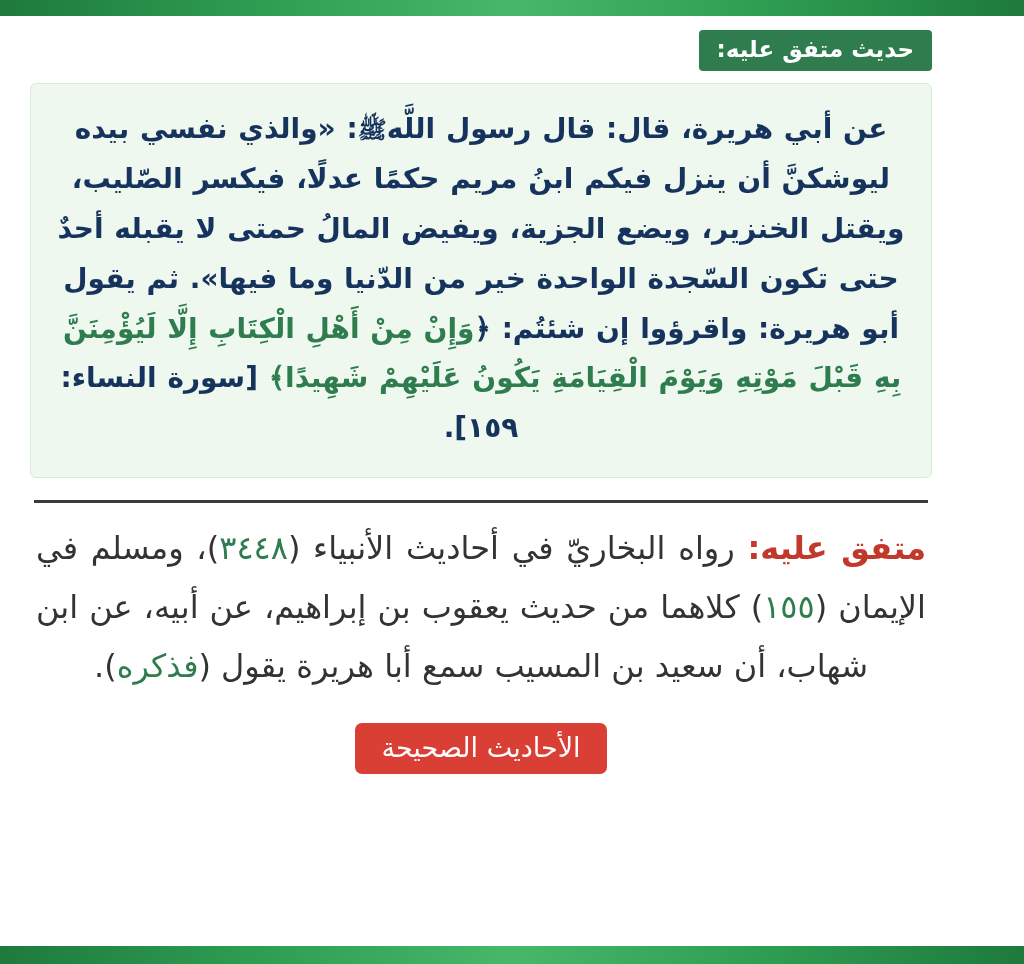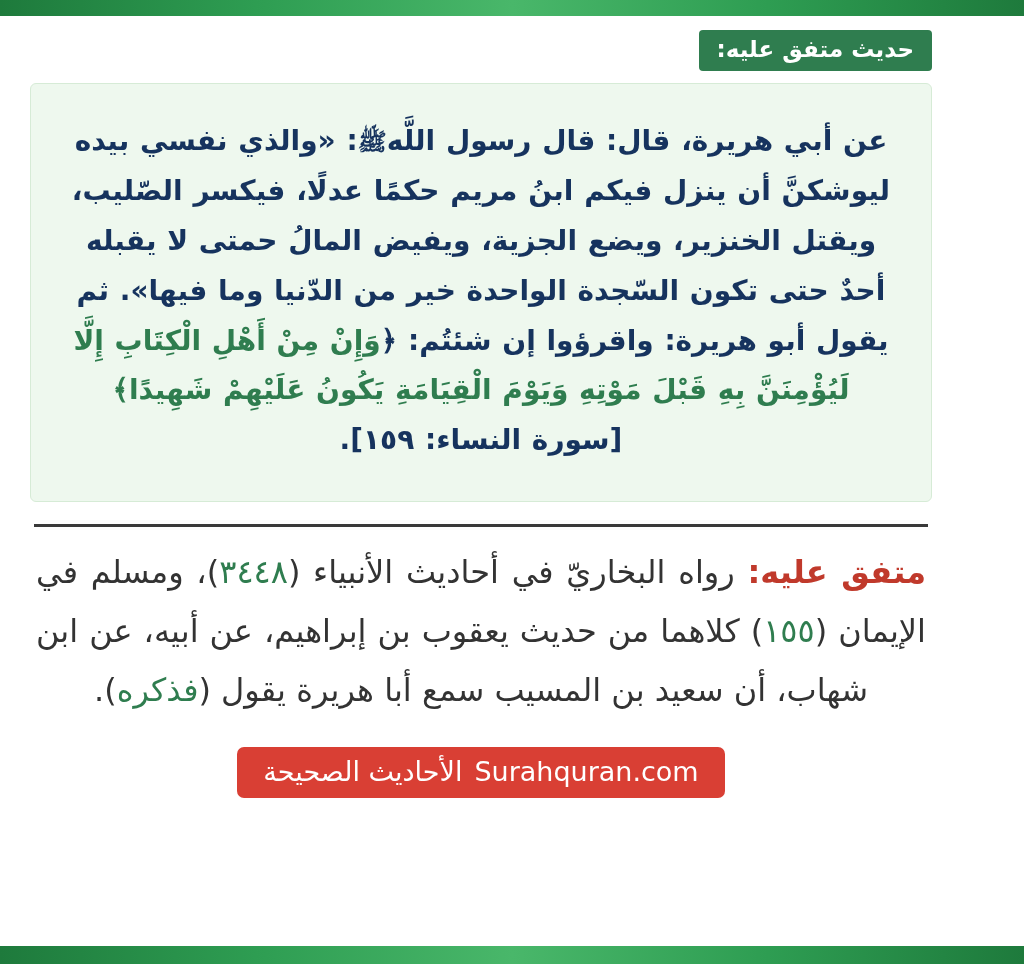--- a/index.html
+++ b/index.html
@@ -61,21 +61,21 @@
     border-radius: 6px;
     padding: 20px 26px 24px 26px;
     box-sizing: border-box;
   }
   .hadith-text {
     color: #16335e;
     font-size: 28px;
     font-weight: bold;
     line-height: 1.78;
     text-align: center;
-    margin: 12px;
+    margin: 0;
     word-spacing: 1px;
   }
   .ayah {
     color: #2f7d4f;
   }
   .ayah-ref {
     color: #16335e;
   }
   .sallam {
     font-size: 24px;
@@ -145,20 +145,19 @@
   <div class="hadith-box">
     <p class="hadith-text"><span>عن أبي هريرة، قال: قال رسول اللَّه</span><span class="sallam">ﷺ</span><span>: «والذي نفسي بيده ليوشكنَّ أن ينزل فيكم ابنُ مريم حكمًا عدلًا، فيكسر الصّليب، ويقتل الخنزير، ويضع الجزية، ويفيض المالُ حمتى لا يقبله أحدٌ حتى تكون السّجدة الواحدة خير من الدّنيا وما فيها». ثم يقول أبو هريرة: واقرؤوا إن شئتُم: ﴿</span><span class="ayah">وَإِنْ مِنْ أَهْلِ الْكِتَابِ إِلَّا لَيُؤْمِنَنَّ بِهِ قَبْلَ مَوْتِهِ وَيَوْمَ الْقِيَامَةِ يَكُونُ عَلَيْهِمْ شَهِيدًا</span><span class="ayah">﴾</span> <span class="ayah-ref">[سورة النساء: ١٥٩].</span></p>
   </div>
 
   <div class="divider"></div>
 
   <p class="takhreej"><span class="label">متفق عليه:</span><span> رواه البخاريّ في أحاديث الأنبياء (</span><span class="num">٣٤٤٨</span><span>)، ومسلم في الإيمان (</span><span class="num">١٥٥</span><span>) كلاهما من حديث يعقوب بن إبراهيم، عن أبيه، عن ابن شهاب، أن سعيد بن المسيب سمع أبا هريرة يقول (</span><span class="tail">فذكره</span><span>).</span></p>
 
   <div class="footer-row">
     <div class="footer-badge">
-      <span class="footer-site">Surahquran.com</span>
       <span>الأحاديث الصحيحة</span>
     </div>
   </div>
 
 </div>
 
 <div class="bar bar-bottom"></div>
 
 </body></html>

